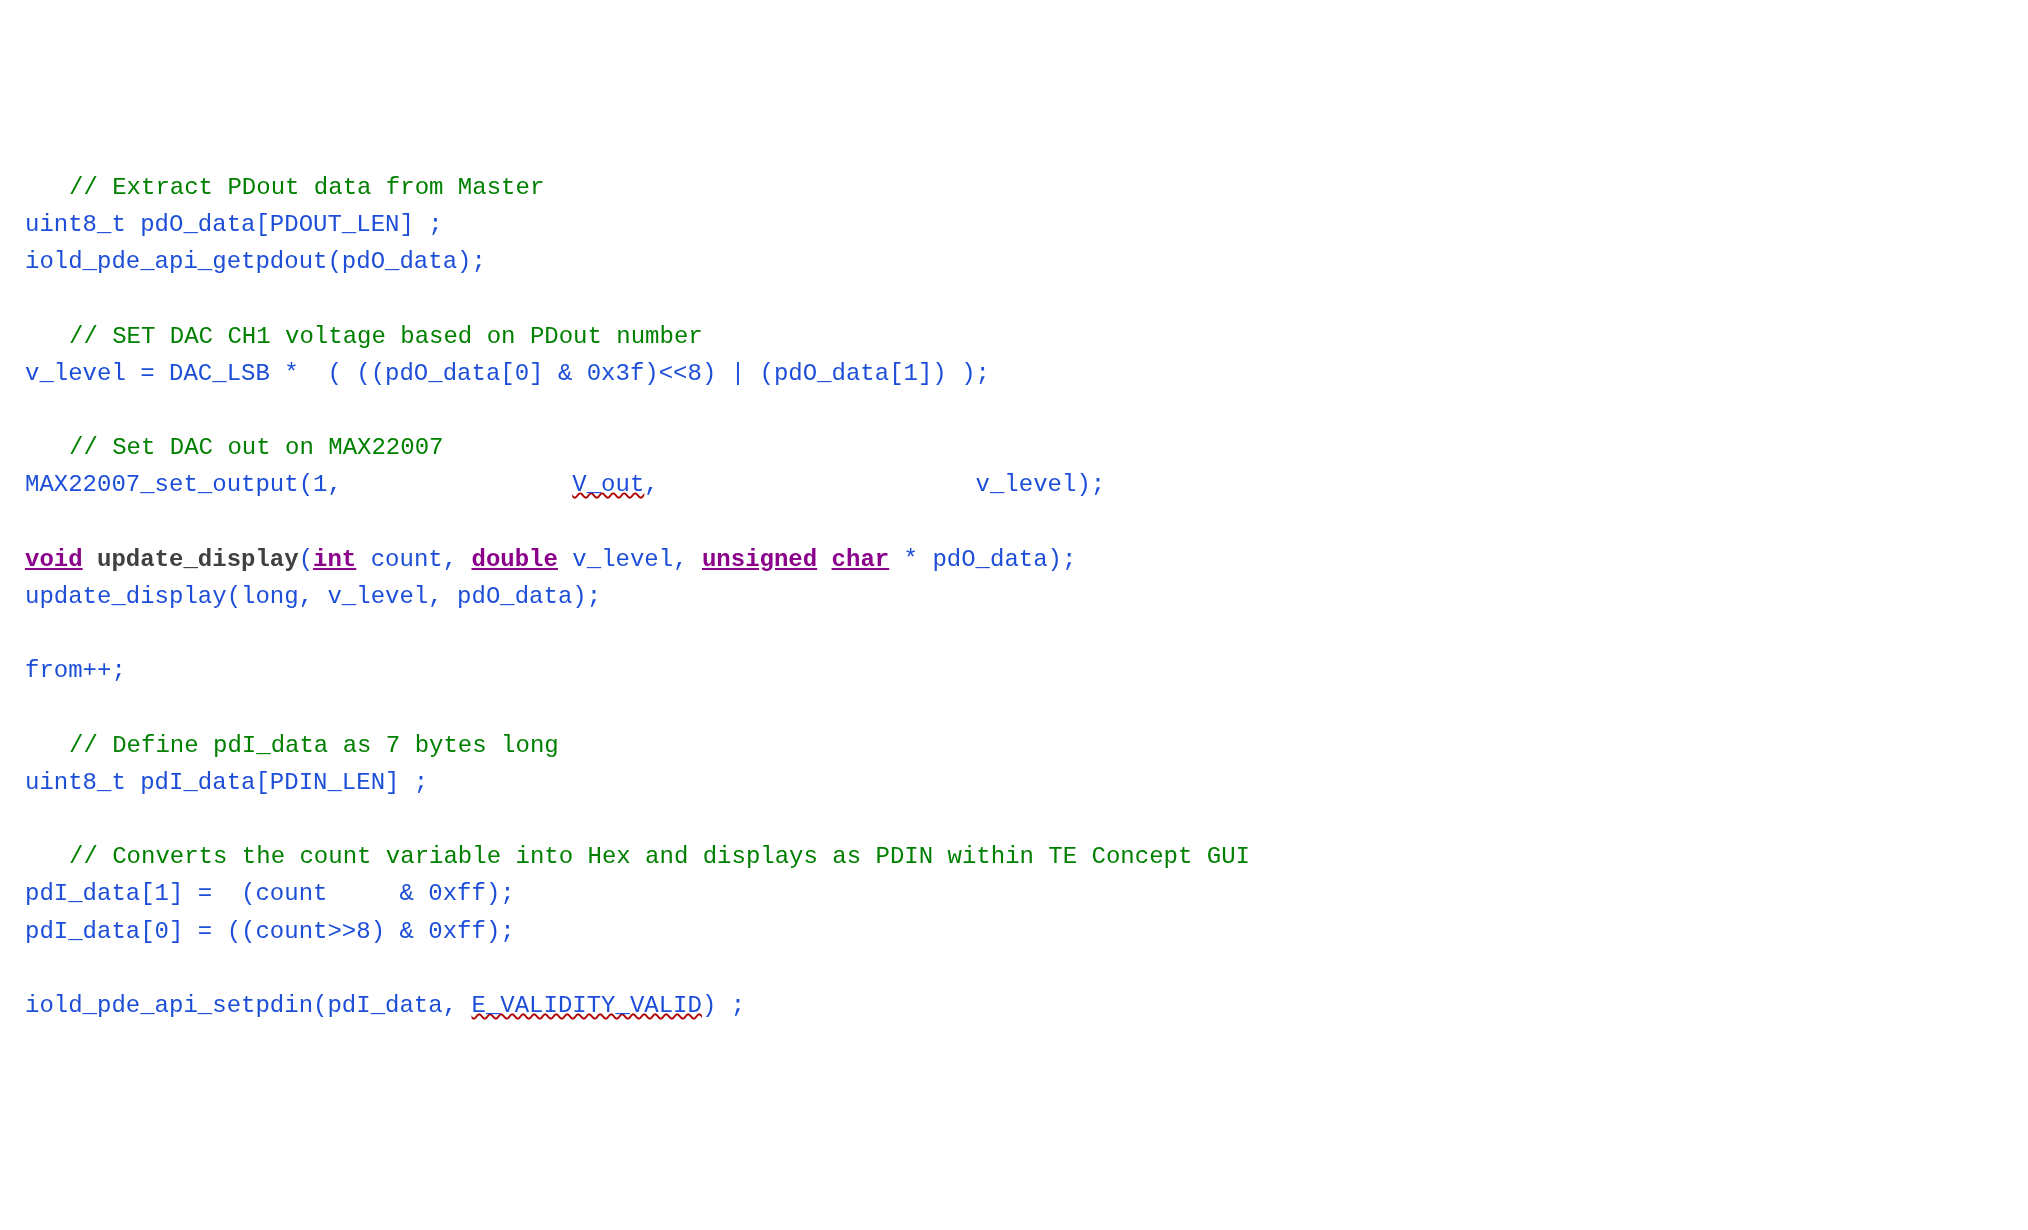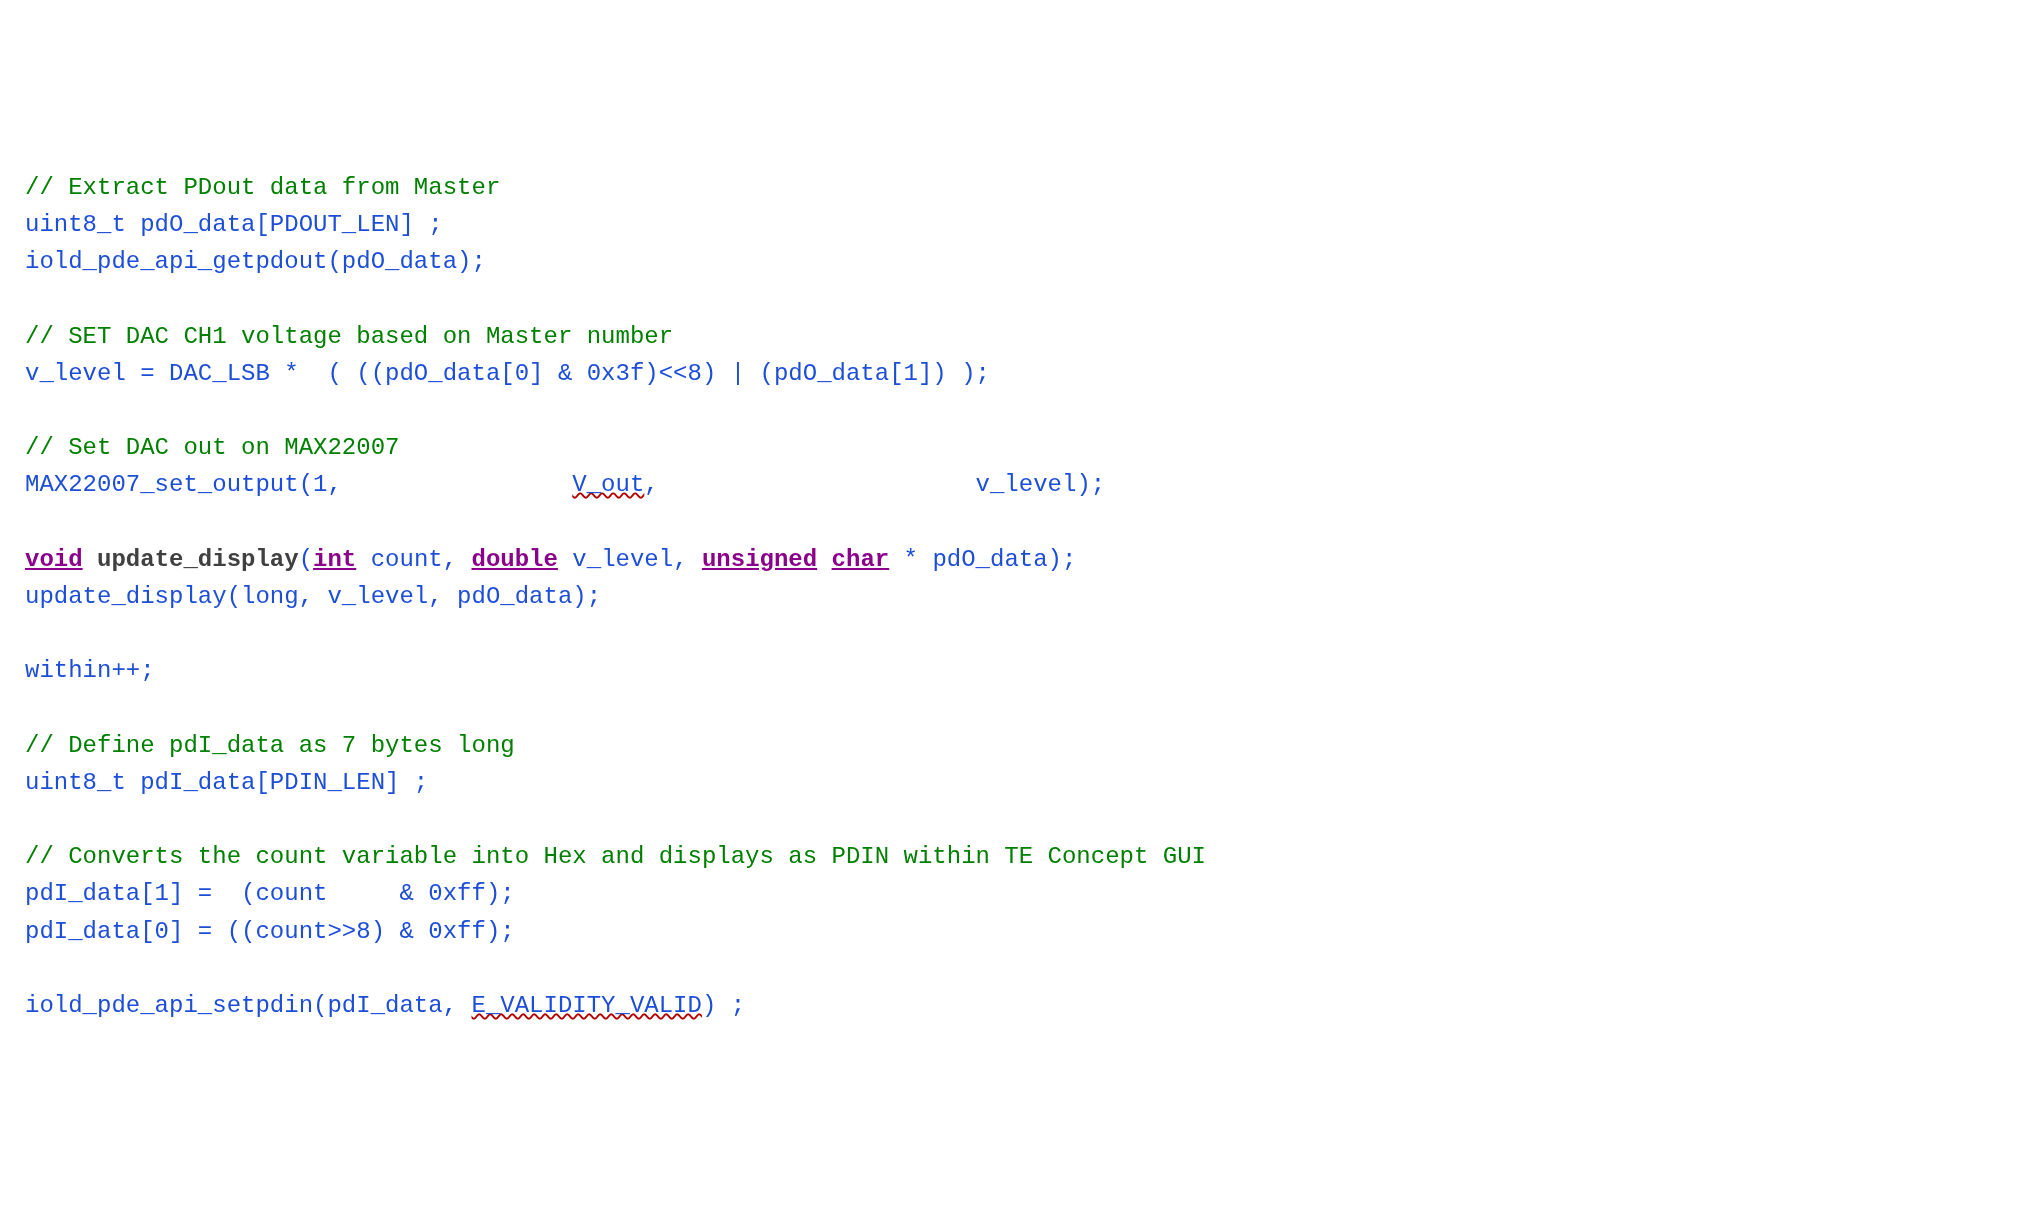--- a/index.html
+++ b/index.html
@@ -14,20 +14,21 @@
       line-height: 1.55;
       padding: 20px 25px;
       color: #000000;
       white-space: pre;
     }
     .code-container {
       white-space: pre;
     }
     .comment {
       color: #008000;
+      margin-left: 44px;
     }
     .keyword {
       color: #8b008b;
       font-weight: bold;
       text-decoration: underline;
     }
     .funcname {
       font-weight: bold;
       color: #404040;
     }
@@ -43,30 +44,30 @@
   </style>
 </head>
 <body>
 
 
 
 <div class="code-container"><span class="comment">// Extract PDout data from Master</span>
 <span class="plain">uint8_t pdO_data[PDOUT_LEN] ;</span>
 <span class="plain">iold_pde_api_getpdout(pdO_data);</span>
 
-<span class="comment">// SET DAC CH1 voltage based on Master number</span>
+<span class="comment">// SET DAC CH1 voltage based on PDout number</span>
 <span class="plain">v_level = DAC_LSB *  ( ((pdO_data[0] &amp; 0x3f)&lt;&lt;8) | (pdO_data[1]) );</span>
 
 <span class="comment">// Set DAC out on MAX22007</span>
 <span class="plain">MAX22007_set_output(1,                </span><span class="plain squiggle">V_out</span><span class="plain">,                      v_level);</span>
 
 <span class="keyword">void</span><span class="plain"> </span><span class="funcname">update_display</span><span class="plain">(</span><span class="keyword">int</span><span class="plain"> count, </span><span class="keyword">double</span><span class="plain"> v_level, </span><span class="keyword">unsigned</span><span class="plain"> </span><span class="keyword">char</span><span class="plain"> * pdO_data);</span>
 <span class="plain">update_display(long, v_level, pdO_data);</span>
 
-<span class="plain">within++;</span>
+<span class="plain">from++;</span>
 
 <span class="comment">// Define pdI_data as 7 bytes long</span>
 <span class="plain">uint8_t pdI_data[PDIN_LEN] ;</span>
 
 <span class="comment">// Converts the count variable into Hex and displays as PDIN within TE Concept GUI</span>
 <span class="plain">pdI_data[1] =  (count     &amp; 0xff);</span>
 <span class="plain">pdI_data[0] = ((count&gt;&gt;8) &amp; 0xff);</span>
 
 <span class="plain">iold_pde_api_setpdin(pdI_data, </span><span class="plain squiggle">E_VALIDITY_VALID</span><span class="plain">) ;</span></div>
 

